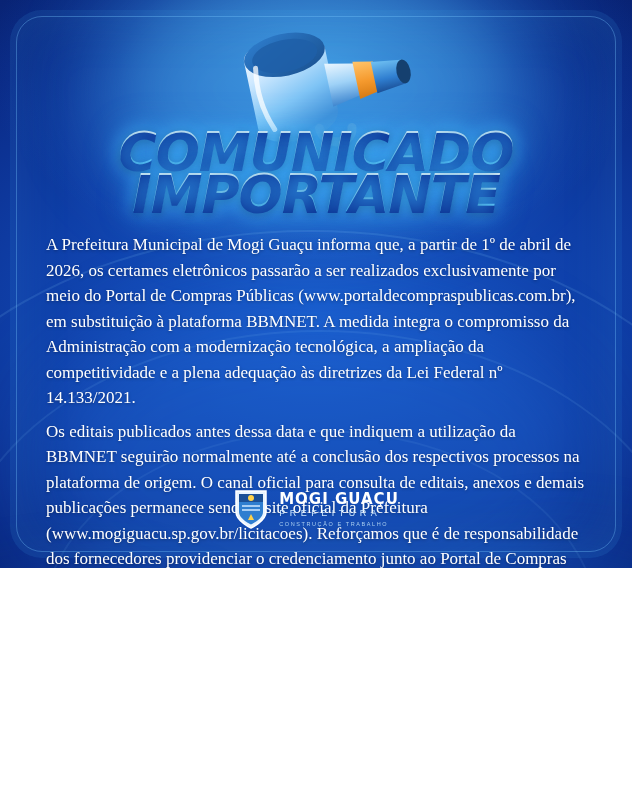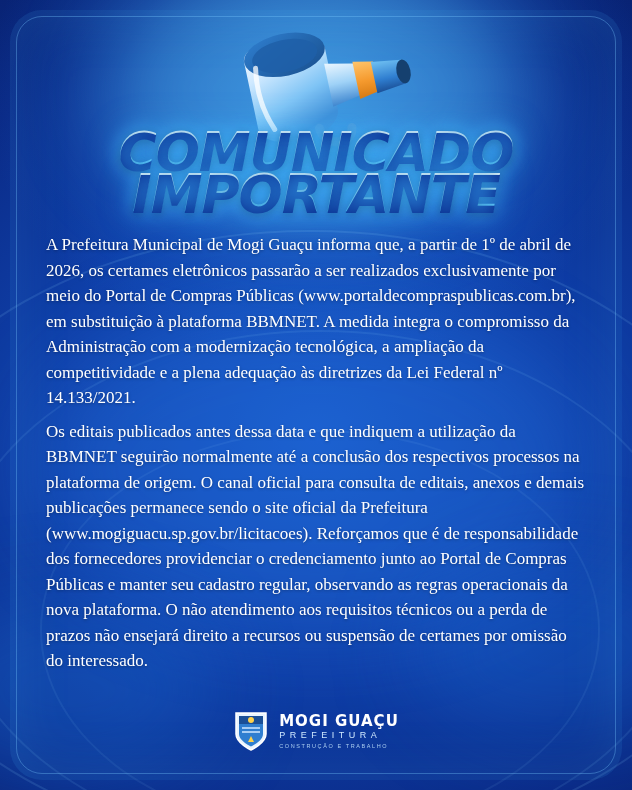--- a/index.html
+++ b/index.html
@@ -7,21 +7,21 @@
   html, body {
     width: 632px;
     height: 790px;
     overflow: hidden;
     font-family: "Liberation Sans", sans-serif;
   }
 
   .poster {
     position: relative;
     width: 632px;
-    height: 790px;
+    height: 568px;
     background:
       radial-gradient(ellipse 70% 45% at 50% 12%, rgba(80,190,255,0.55) 0%, rgba(30,110,220,0.25) 45%, rgba(10,40,130,0) 75%),
       radial-gradient(ellipse 120% 80% at 50% 55%, #1758c8 0%, #0f3fa8 38%, #0a2a86 65%, #061a5e 100%),
       linear-gradient(180deg, #0b2f9a 0%, #0a2b8e 40%, #071f6e 75%, #050f49 100%);
     overflow: hidden;
   }
 
   
   .glow {
     position: absolute;

